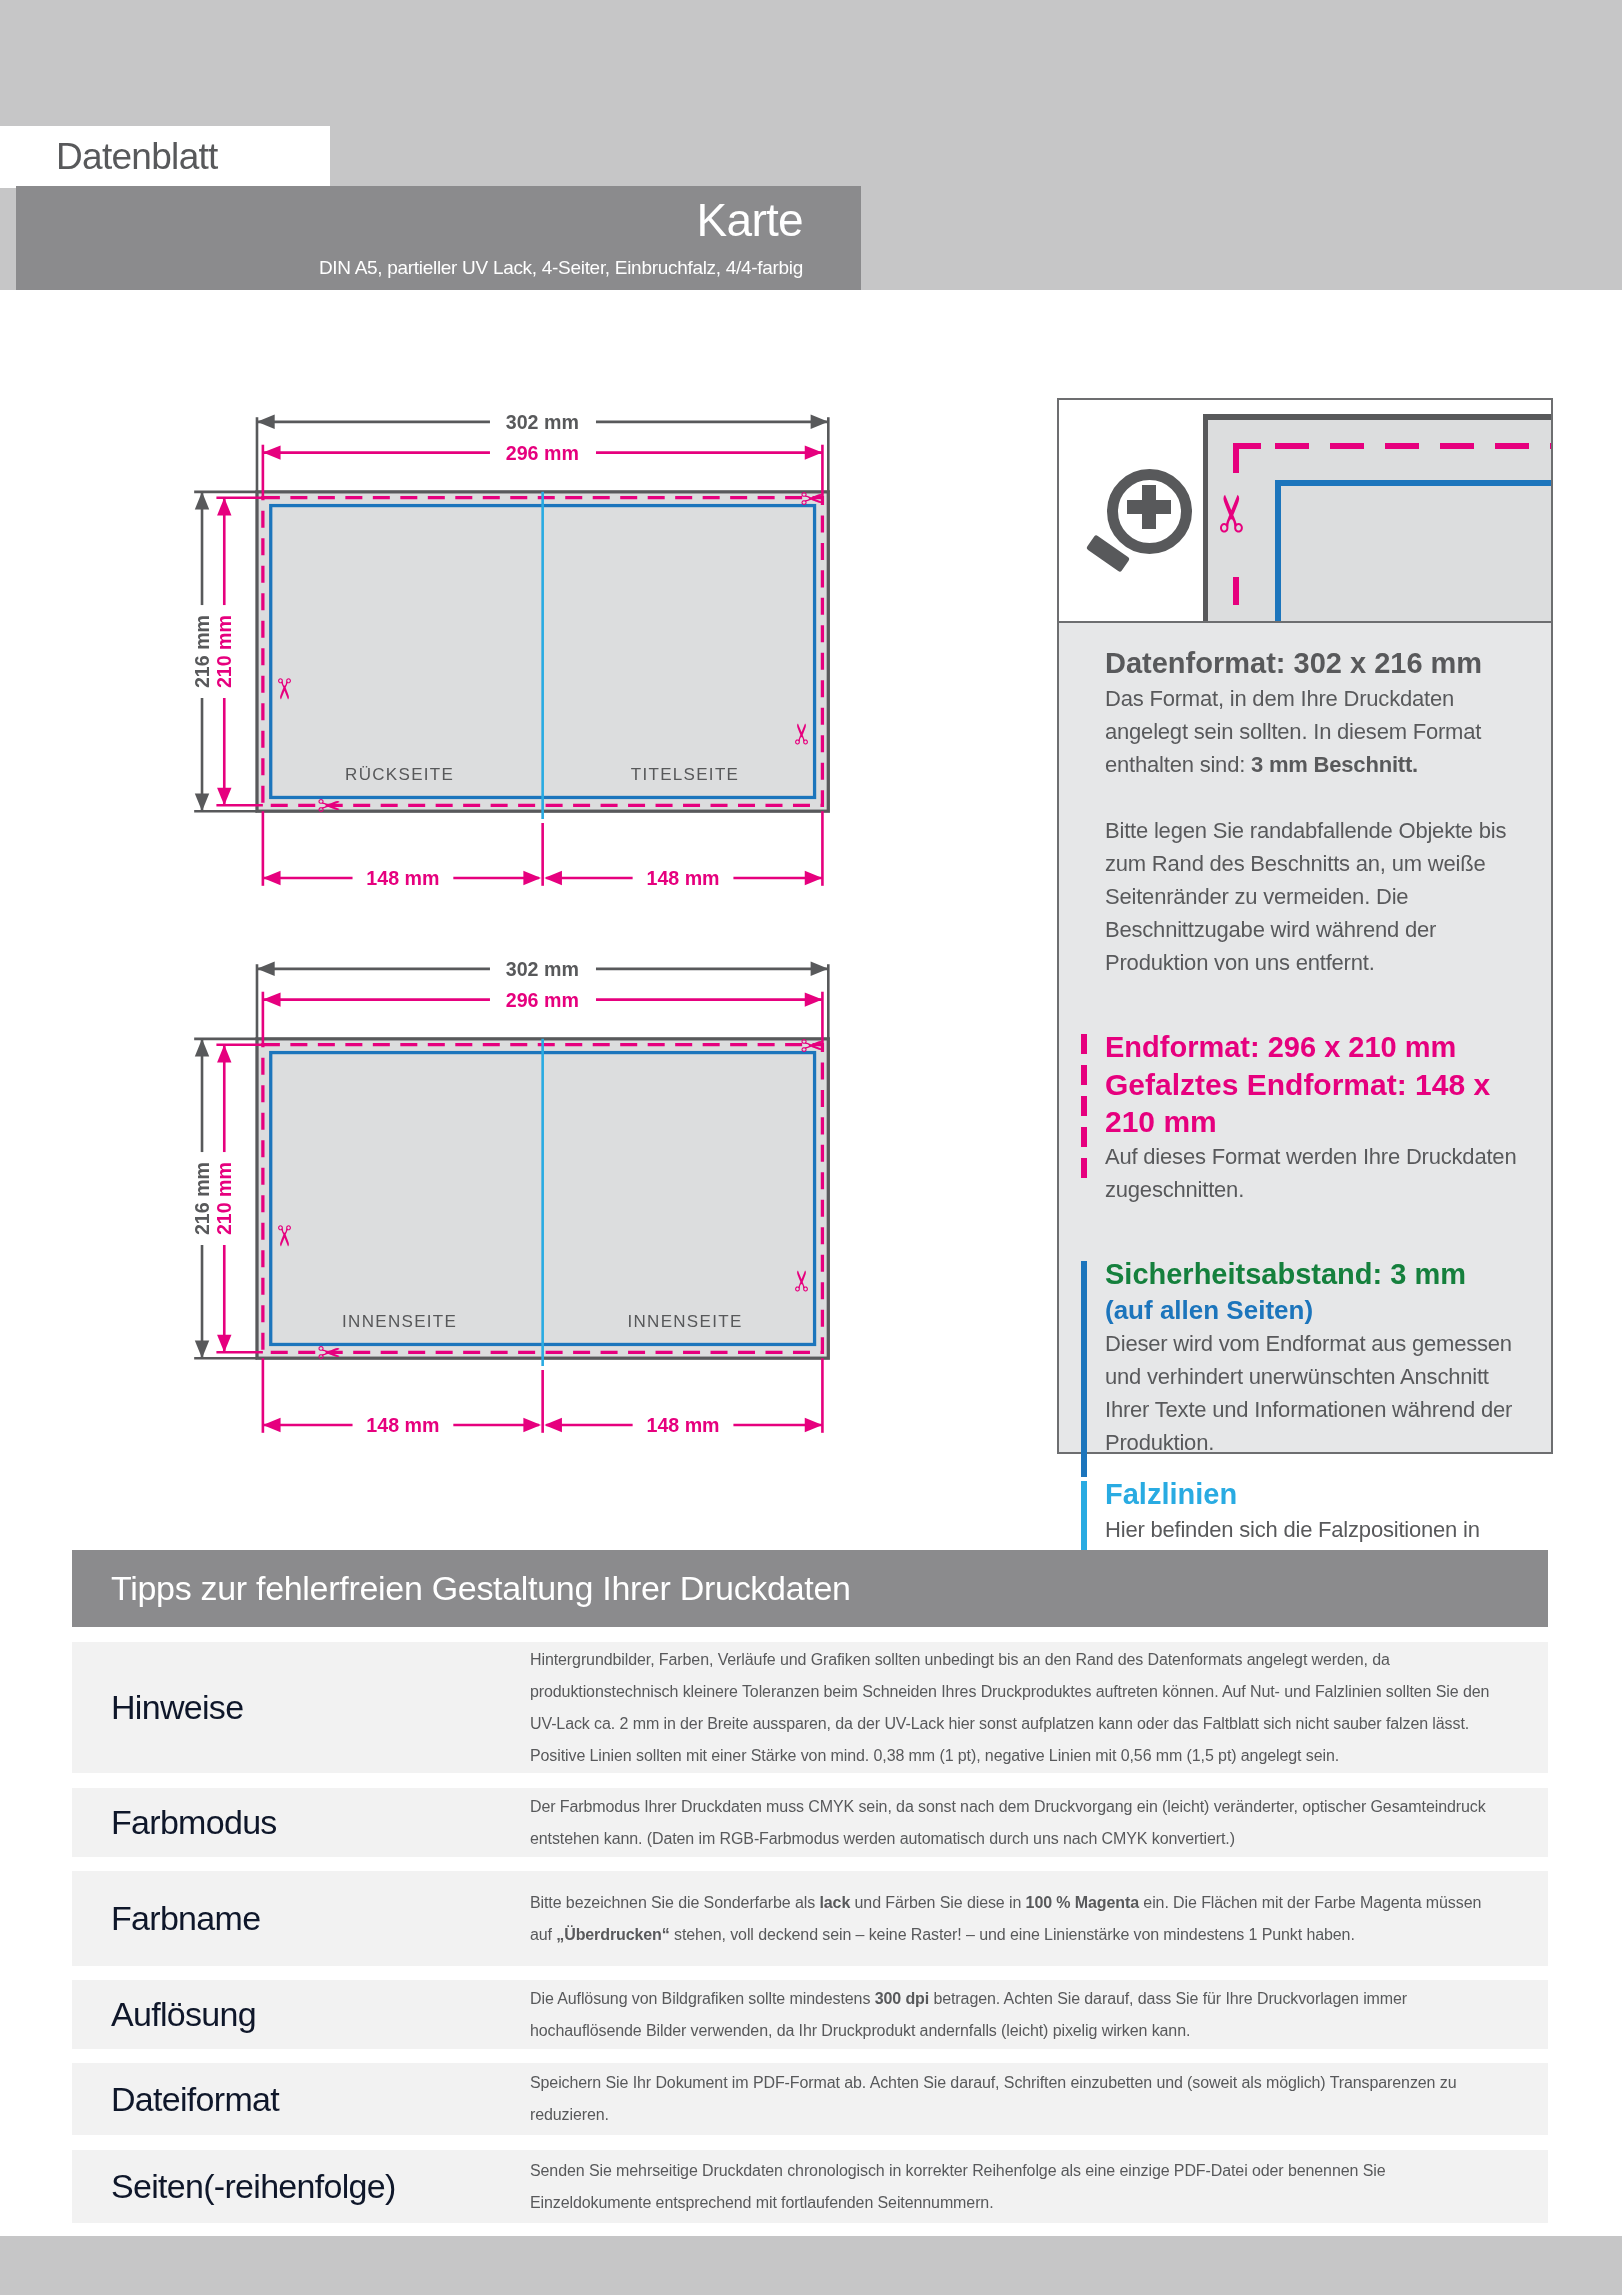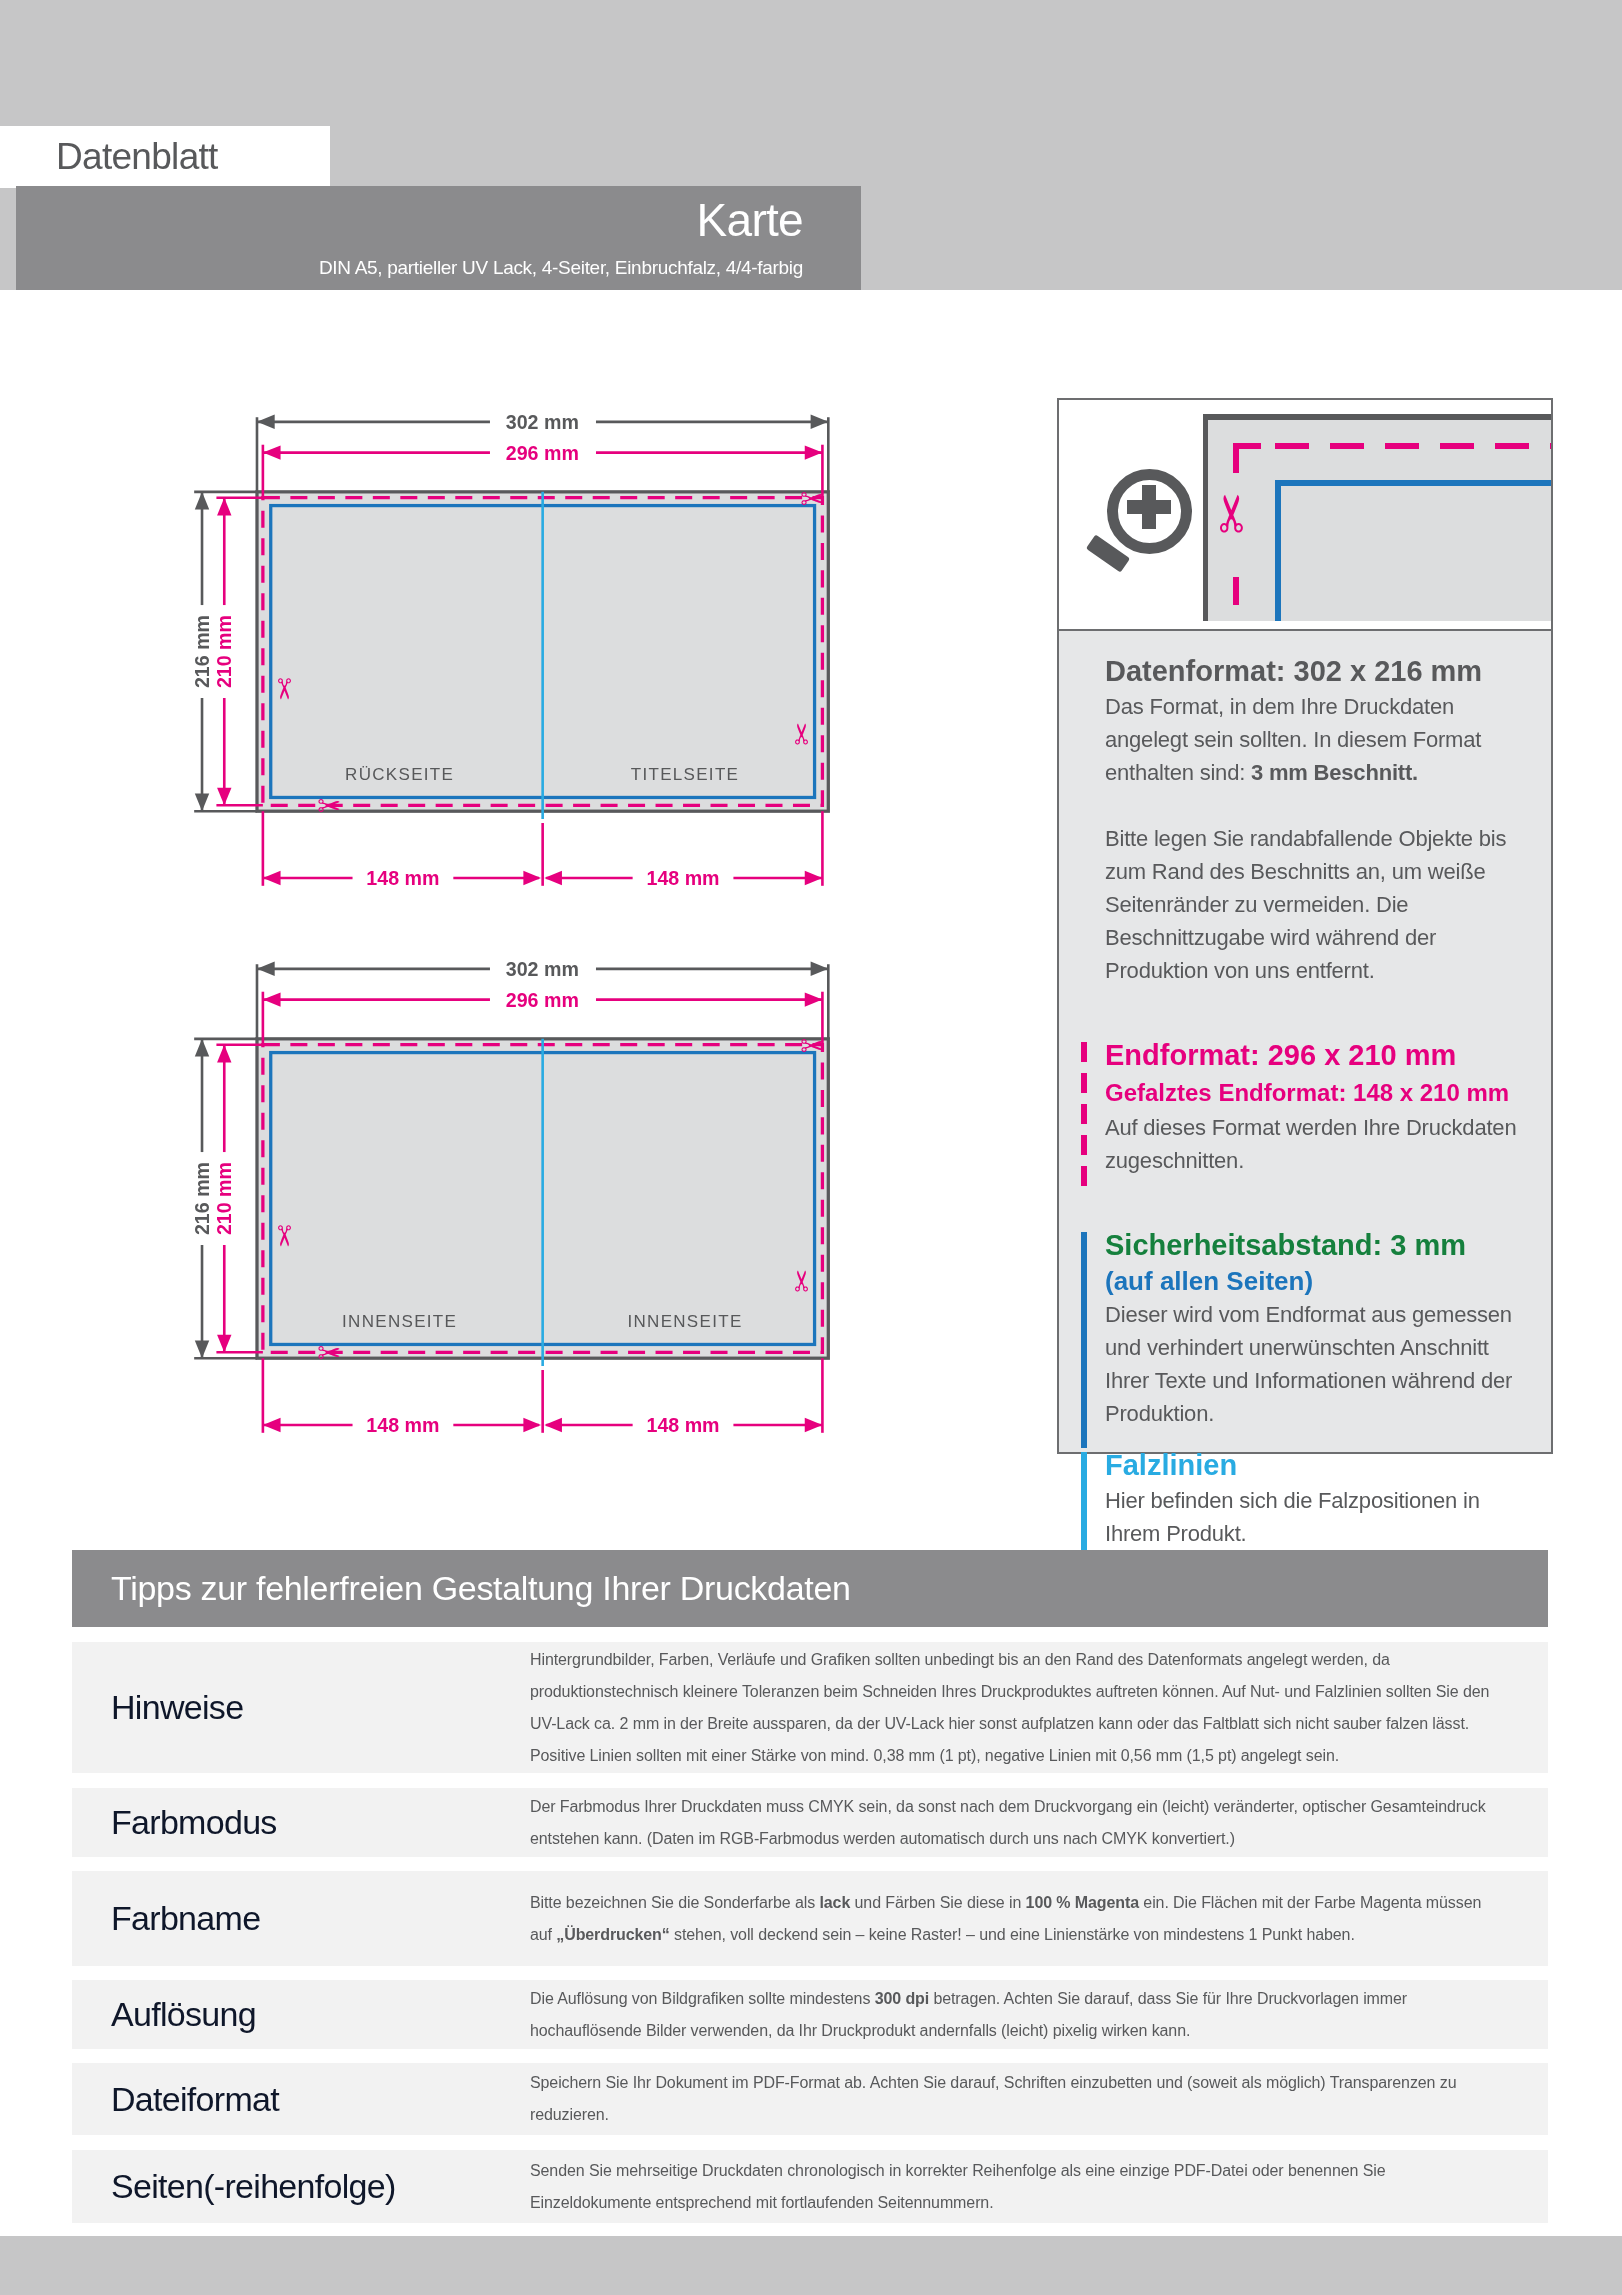--- a/index.html
+++ b/index.html
@@ -35,21 +35,21 @@
   .corner-gray-v{position:absolute;left:144px;top:14.4px;width:5.2px;bottom:0;background:#58595B;}
   .corner-gray-h{position:absolute;left:144px;top:14.4px;right:0;height:5.2px;background:#58595B;}
   .corner-dash-h{position:absolute;left:216px;top:43px;right:0;height:5.9px;
      background:repeating-linear-gradient(90deg,#E6007E 0 34px,rgba(0,0,0,0) 34px 55px);}
   .corner-dash-v1{position:absolute;left:174px;top:43px;width:5.9px;height:30px;background:#E6007E;}
   .corner-dash-corner{position:absolute;left:174px;top:43px;width:27.5px;height:5.9px;background:#E6007E;}
   .corner-dash-v2{position:absolute;left:174px;top:177px;width:5.9px;height:27.5px;background:#E6007E;}
   .corner-scissors{position:absolute;left:152px;top:84px;font-size:51px;color:#E6007E;transform:rotate(-90deg);font-family:"DejaVu Sans",sans-serif;}
   .corner-blue-v{position:absolute;left:216px;top:80px;width:5.9px;bottom:0;background:#1C75BC;}
   .corner-blue-h{position:absolute;left:216px;top:80px;right:0;height:5.9px;background:#1C75BC;}
-  .panel-body{position:absolute;left:0;top:221px;right:0;bottom:0;background:#E6E7E8;border-top:2.6px solid #6D6E70;box-sizing:border-box;padding:22px 26px 0 46px;margin-top:8px;}
+  .panel-body{position:absolute;left:0;top:221px;right:0;bottom:0;background:#E6E7E8;border-top:2.6px solid #6D6E70;box-sizing:border-box;padding:22px 26px 0 46px;}
   .panel-section{position:relative;margin-bottom:17px;}
   .panel-heading{font-size:29px;font-weight:bold;line-height:37px;}
   .panel-heading.gray{color:#58595B;}
   .panel-heading.magenta{color:#E6007E;}
   .panel-heading.blue{color:#15803d;}
   .panel-heading.cyan{color:#29ABE2;}
   .panel-subheading{font-size:26px;font-weight:bold;color:#1C75BC;line-height:34px;}
   .panel-text{font-size:22px;line-height:33px;color:#58595B;letter-spacing:-0.2px;}
   .panel-text b{font-weight:bold;}
   .accent{position:absolute;left:-23.6px;width:5.2px;}
@@ -268,21 +268,21 @@
       <div class="panel-section">
         <div class="panel-heading gray">Datenformat: 302 x 216 mm</div>
         <div class="panel-text"><span>Das Format, in dem Ihre Druckdaten angelegt sein sollten. In diesem Format enthalten sind: </span><b>3 mm Beschnitt.</b></div>
         <div class="spacer"></div>
         <div class="panel-text">Bitte legen Sie randabfallende Objekte bis zum Rand des Beschnitts an, um weiße Seitenränder zu vermeiden. Die Beschnittzugabe wird während der Produktion von uns entfernt.</div>
       </div>
       <div class="spacer"></div>
       <div class="panel-section">
         <div class="accent dashed-magenta"></div>
         <div class="panel-heading magenta">Endformat: 296 x 210 mm</div>
-        <div class="panel-heading magenta" style="font-size:24px;">Gefalztes Endformat: 148 x 210 mm</div>
+        <div class="panel-heading magenta" style="font-size:30px;">Gefalztes Endformat: 148 x 210 mm</div>
         <div class="panel-text">Auf dieses Format werden Ihre Druckdaten zugeschnitten.</div>
       </div>
       <div class="spacer"></div>
       <div class="panel-section">
         <div class="accent solid-blue"></div>
         <div class="panel-heading blue">Sicherheitsabstand: 3 mm</div>
         <div class="panel-subheading">(auf allen Seiten)</div>
         <div class="panel-text">Dieser wird vom Endformat aus gemessen und verhindert unerwünschten Anschnitt Ihrer Texte und Informationen während der Produktion.</div>
       </div>
       <div class="panel-section">

